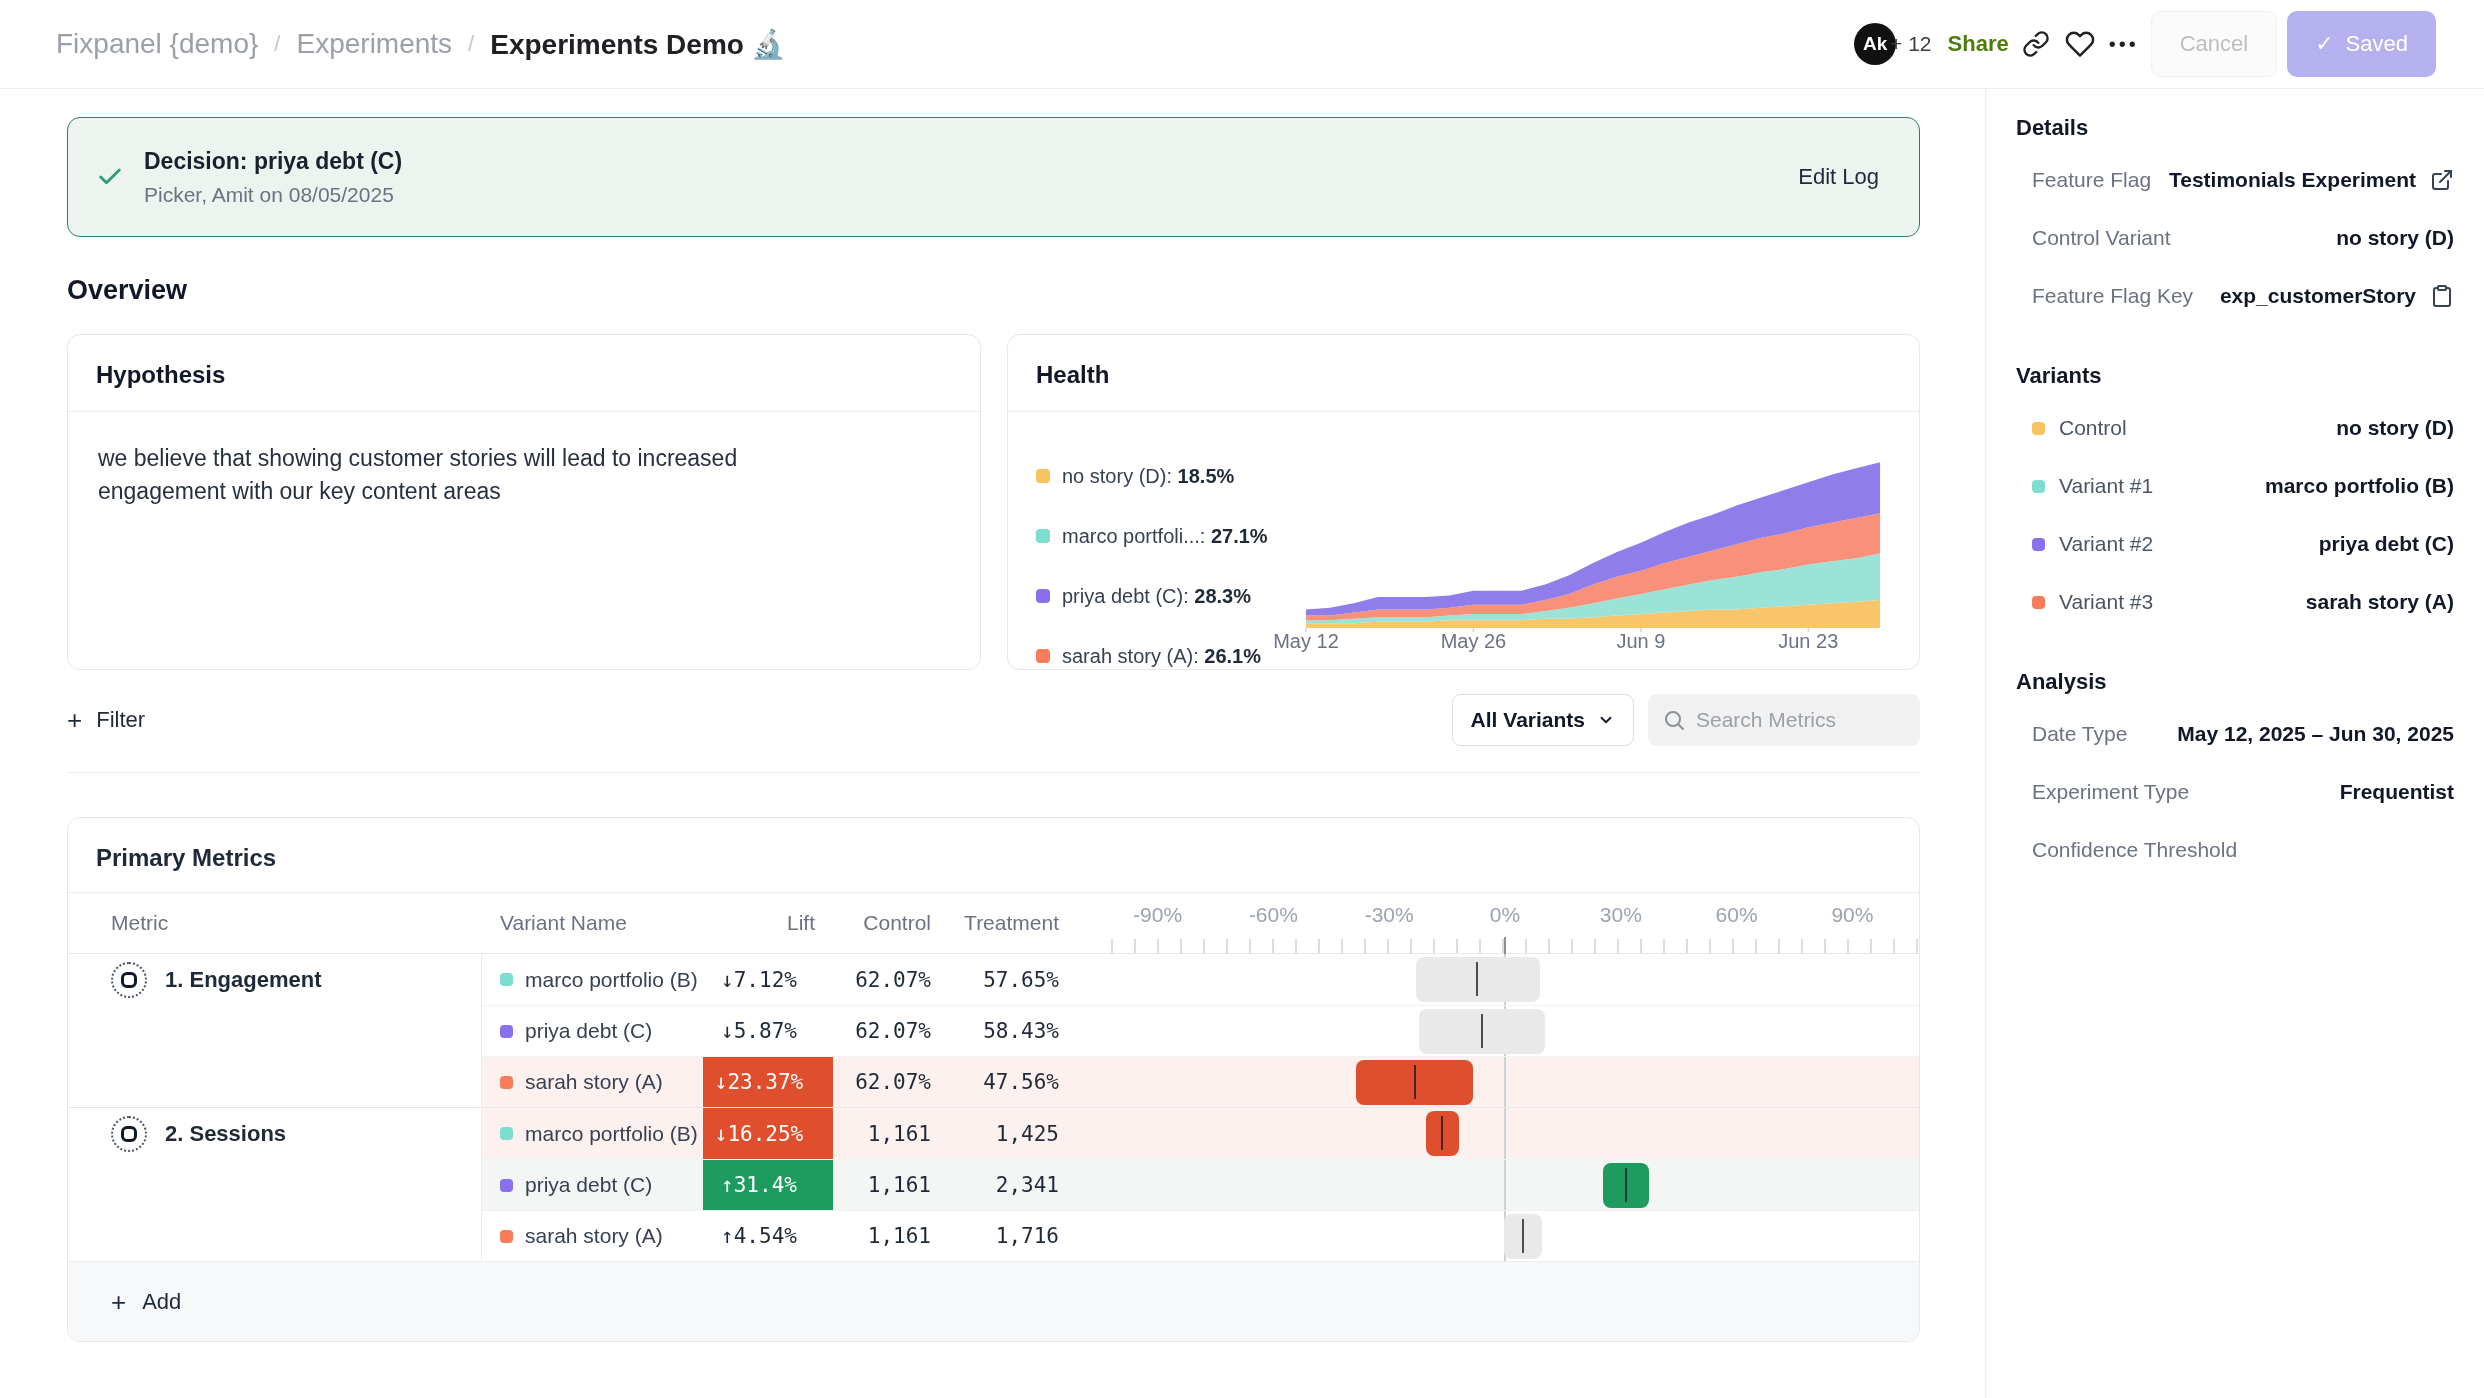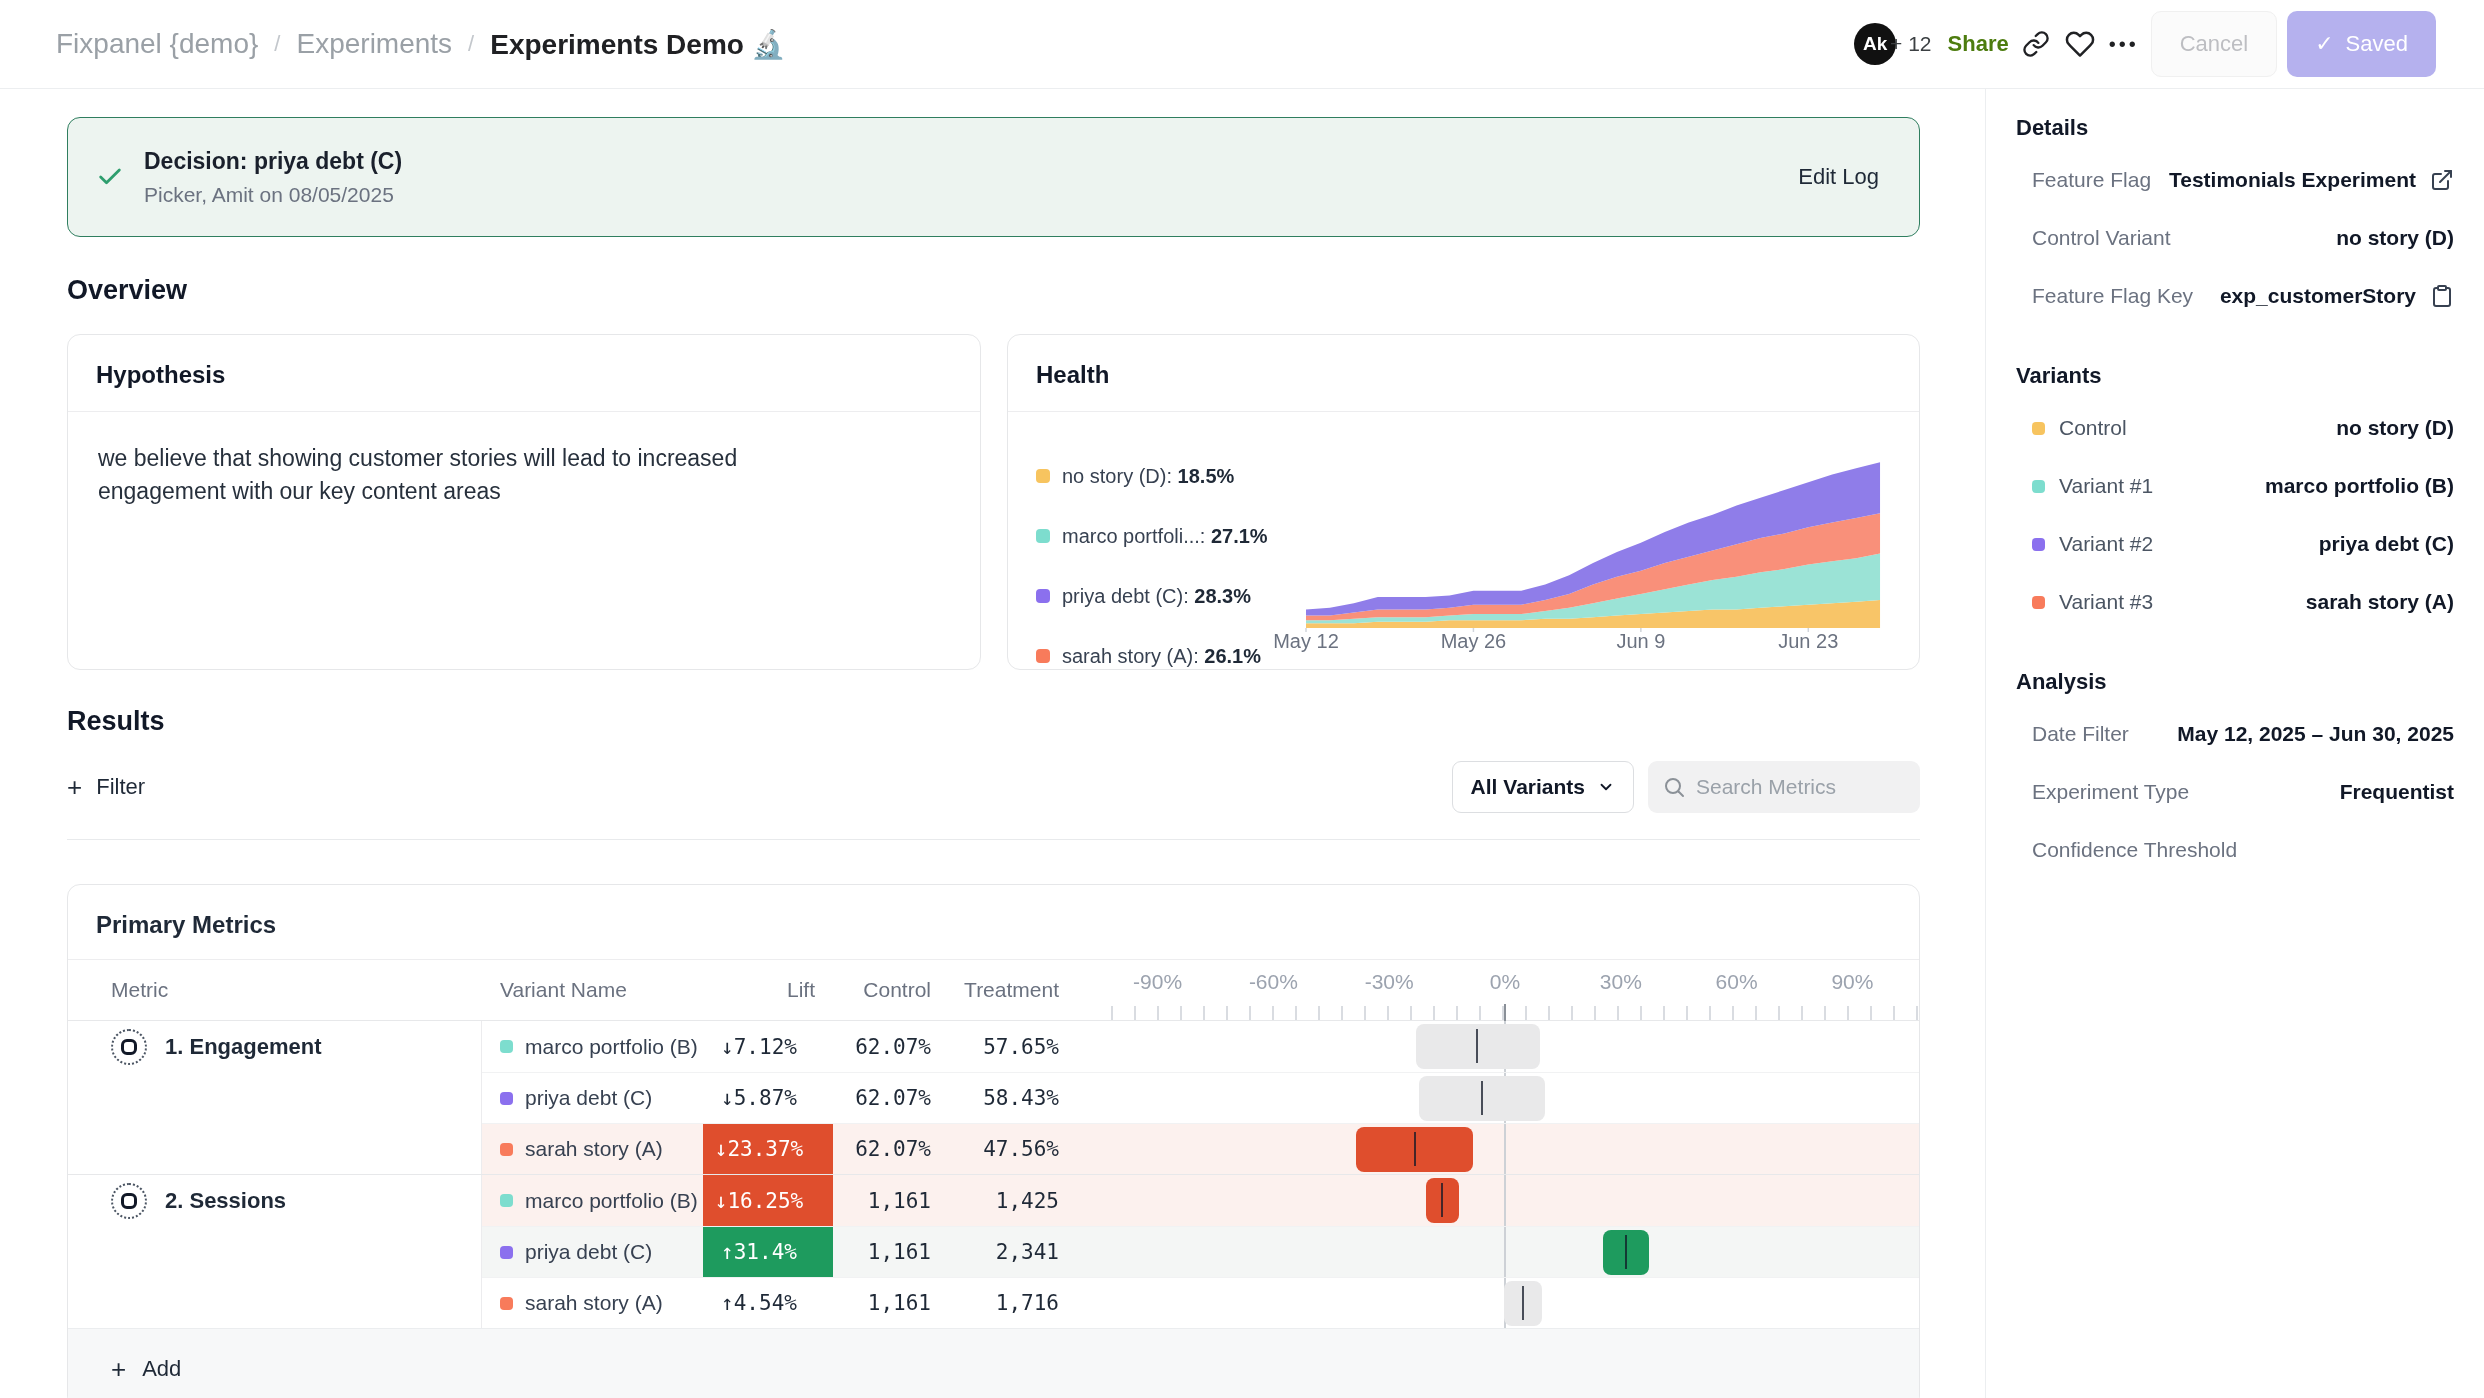--- a/index.html
+++ b/index.html
@@ -218,21 +218,20 @@
                 <span class="hx-label" style="left: 8px;">May 12</span>
                 <span class="hx-label" style="left: 175.429px;">May 26</span>
                 <span class="hx-label" style="left: 342.857px;">Jun 9</span>
                 <span class="hx-label" style="left: 510.286px;">Jun 23</span>
               </div>
           </div>
         </div>
       </div>
     </div>
 
-    <div class="h2 results-head">Results</div>
 
     <div class="filter-row">
       <span class="filter-btn">
         <span class="plus">+</span>
         <span>Filter</span>
       </span>
       <div class="filter-row-right">
         <div class="dropdown">
           <span>All Variants</span>
           <svg width="18" height="18" viewBox="0 0 24 24" fill="none" stroke="#111827" stroke-width="2.4" stroke-linecap="round" stroke-linejoin="round">
@@ -469,21 +468,21 @@
         </div>
         <div class="sb-row">
           <span class="sb-swatch" style="background:#f87b5b"></span>
           <span class="sb-varlabel">Variant #3</span>
           <span class="sb-value">sarah story (A)</span>
         </div>
       </div>
       <div class="sb-section">
         <div class="sb-title">Analysis</div>
         <div class="sb-row">
-          <span class="sb-label">Date Filter</span>
+          <span class="sb-label">Date Type</span>
           <span class="sb-value">May 12, 2025 – Jun 30, 2025</span>
         </div>
         <div class="sb-row">
           <span class="sb-label">Experiment Type</span>
           <span class="sb-value">Frequentist</span>
         </div>
         <div class="sb-row">
           <span class="sb-label">Confidence Threshold</span>
           <span class="sb-value"></span>
         </div>

